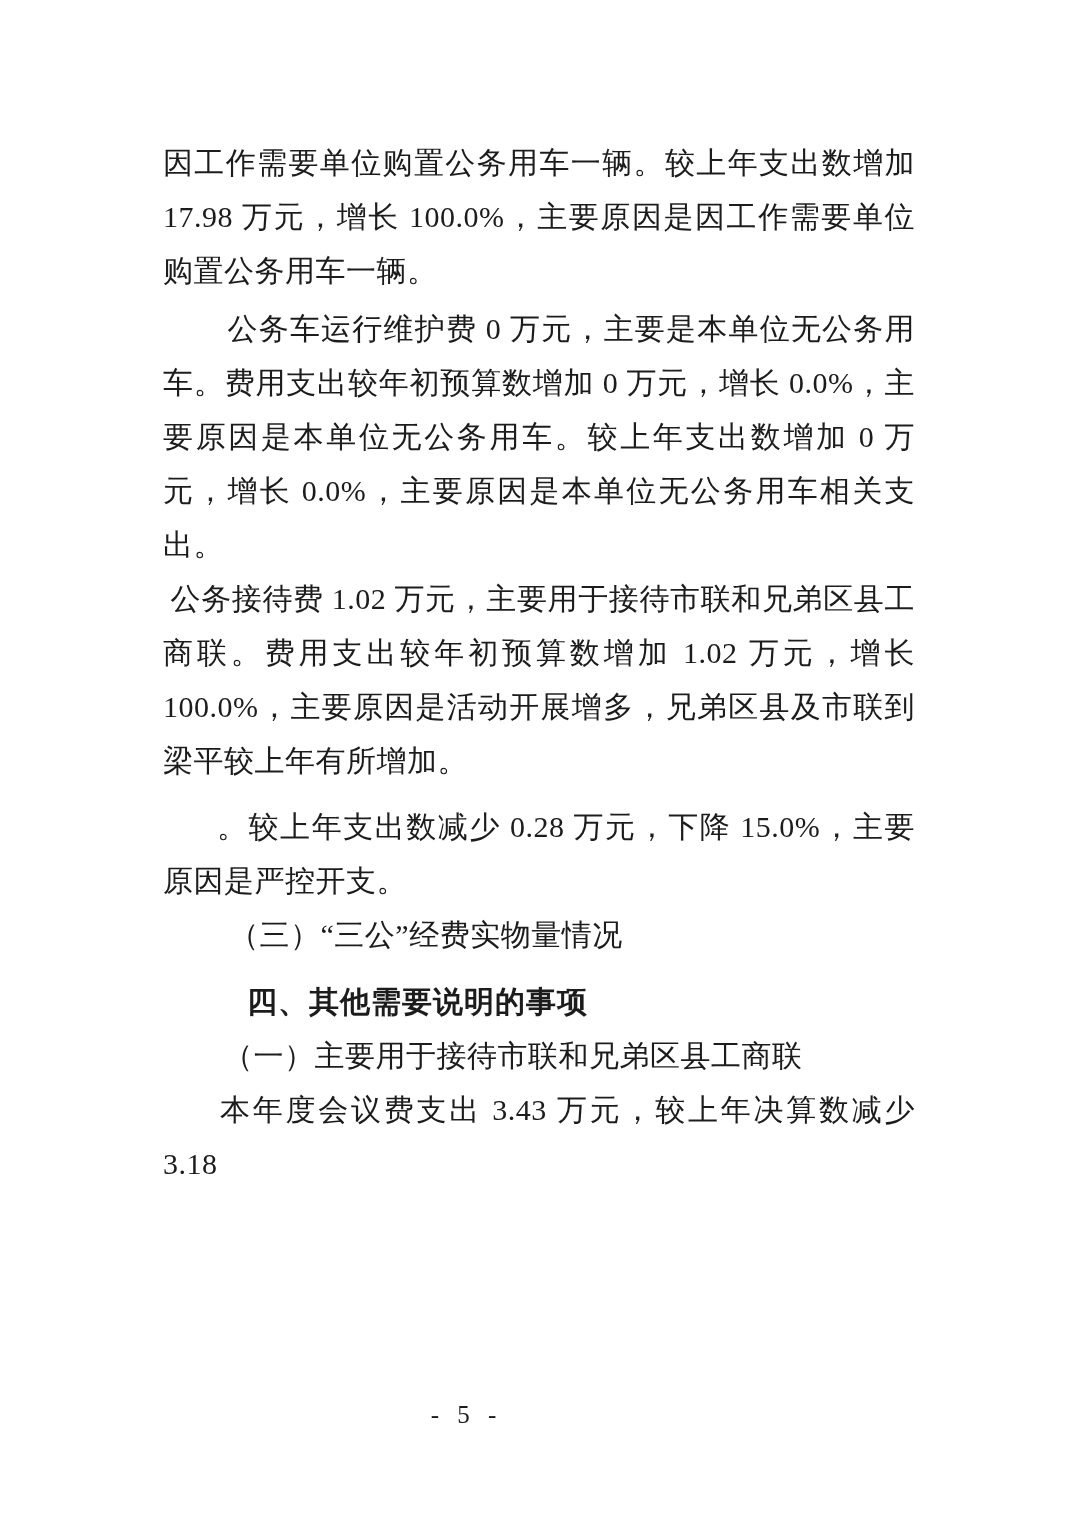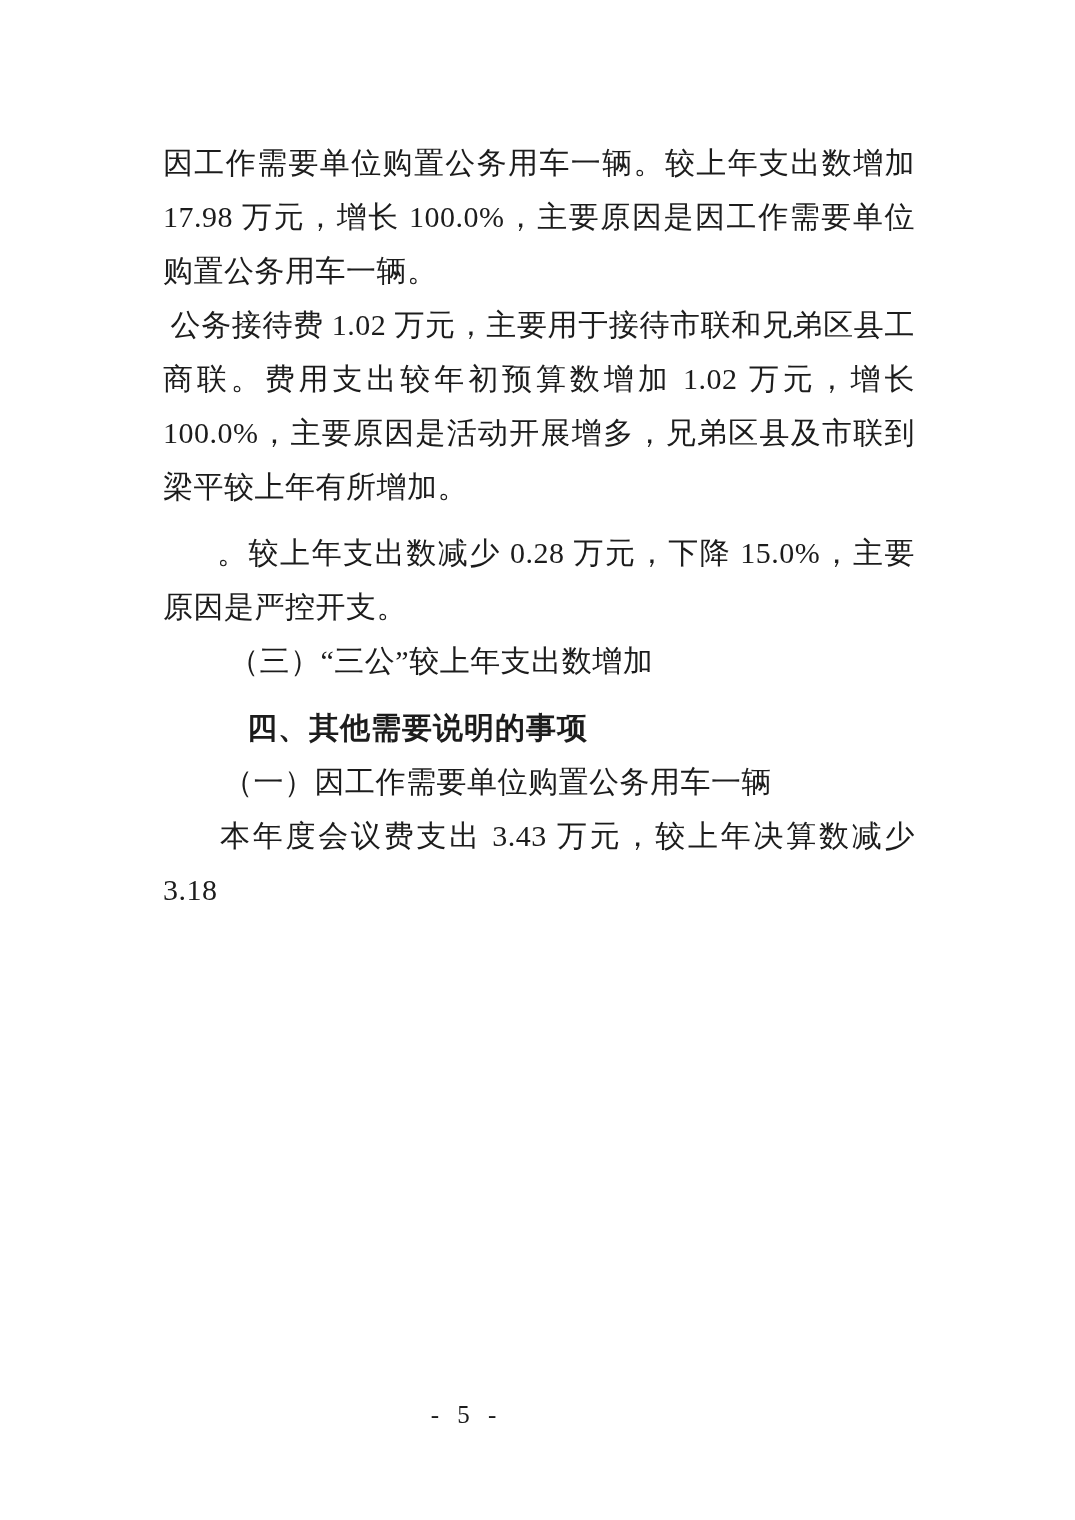--- a/index.html
+++ b/index.html
@@ -60,30 +60,31 @@
   }
 </style>
 </head>
 <body>
 
 <div class="page">
 
   <div class="content">
     <p class="block b0">因工作需要单位购置公务用车一辆。较上年支出数增加 17.98 万元，增长 100.0%，主要原因是因工作需要单位购置公务用车一辆。</p>
 
+    <p class="block b1">公务车运行维护费 0 万元，主要是本单位无公务用车。费用支出较年初预算数增加 0 万元，增长 0.0%，主要原因是本单位无公务用车。较上年支出数增加 0 万元，增长 0.0%，主要原因是本单位无公务用车相关支出。</p>
 
     <p class="block b2">公务接待费 1.02 万元，主要用于接待市联和兄弟区县工商联。费用支出较年初预算数增加 1.02 万元，增长 100.0%，主要原因是活动开展增多，兄弟区县及市联到梁平较上年有所增加。</p>
 
     <p class="block b3">。较上年支出数减少 0.28 万元，下降 15.0%，主要原因是严控开支。</p>
 
-    <p class="block b4">（三）“三公”较上年支出数增加</p>
+    <p class="block b4">（三）“三公”经费实物量情况</p>
 
 
     <p class="block b6">四、其他需要说明的事项</p>
 
-    <p class="block b7">（一）因工作需要单位购置公务用车一辆</p>
+    <p class="block b7">（一）主要用于接待市联和兄弟区县工商联</p>
 
     <p class="block b8">本年度会议费支出 3.43 万元，较上年决算数减少 3.18</p>
   </div>
 
   <div class="footer">- 5 -</div>
 
 </div>
 
 </body></html>

